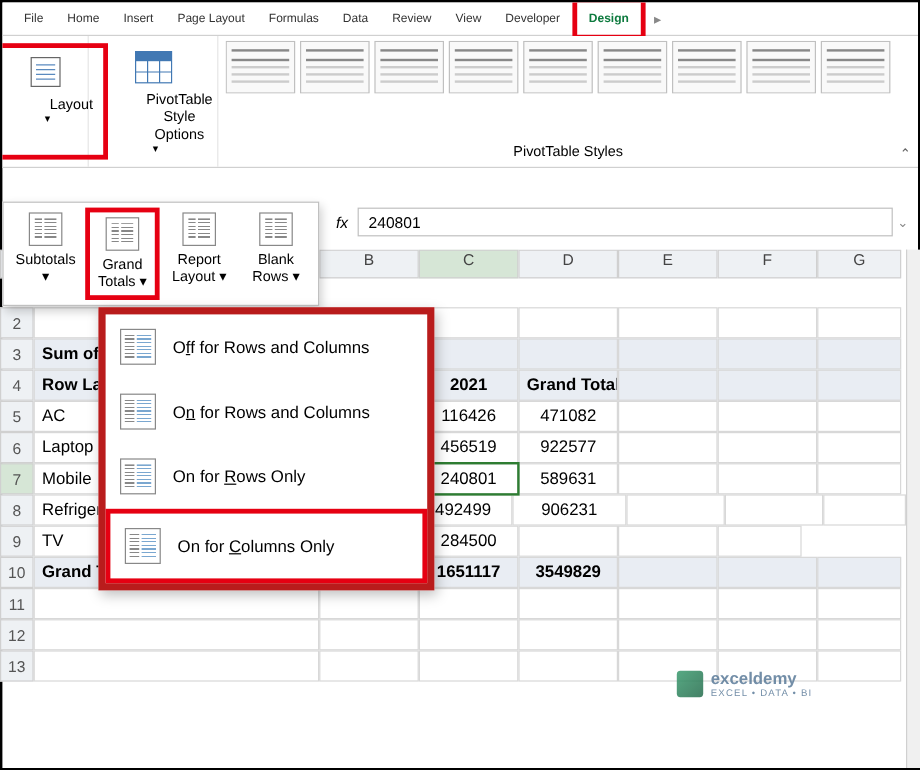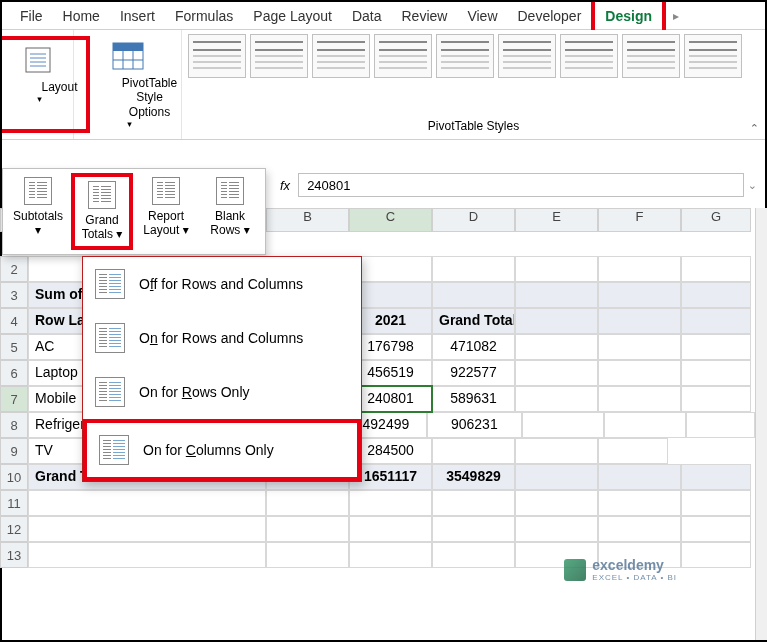--- a/index.html
+++ b/index.html
@@ -1,19 +1,19 @@
 <!DOCTYPE html>
 <html><head>
 <meta charset="utf-8">
 <style>
 * { box-sizing: border-box; margin: 0; padding: 0; font-family: 'Segoe UI', Tahoma, sans-serif; }
 body { width: 767px; height: 642px; background: #fff; overflow: hidden; border: 2px solid #000; font-size: 13px; }
 
 .tabs { height: 28px; border-bottom: 1px solid #d0d0d0; display: flex; align-items: center; background: #fff; padding-left: 8px; }
-.tab { padding: 8px 10px; cursor: pointer; font-size: 14px; color: #333; }
+.tab { padding: 8px 10px; cursor: pointer; font-size: 10px; color: #333; }
 .tab-design { color: #0d7a3e; font-weight: 600; border-bottom: 3px solid #0d7a3e; }
 .tab-arrow { width: 20px; text-align: center; font-size: 12px; color: #888; cursor: pointer; }
 
 .ribbon { height: 110px; background: #fff; border-bottom: 1px solid #d0d0d0; display: flex; position: relative; }
 .ribbon-group { padding: 6px 8px; display: flex; flex-direction: column; align-items: center; border-right: 1px solid #e5e5e5; }
 .ribbon-btn { display: flex; flex-direction: column; align-items: center; padding: 4px 8px; cursor: pointer; font-size: 12px; }
 .ribbon-btn .icon-box { width: 32px; height: 32px; display: flex; align-items: center; justify-content: center; margin-bottom: 4px; }
 .ribbon-label { font-size: 12px; text-align: center; line-height: 1.2; margin-left: 44px; }
 .ribbon-arrow { font-size: 9px; margin-left: 4px; }
 
@@ -25,21 +25,21 @@
 .style-thumb::after { top: 14px; box-shadow: 0 6px 0 #ccc, 0 12px 0 #ccc, 0 18px 0 #ccc; }
 .styles-caption { text-align: center; font-size: 12px; padding: 2px; }
 .styles-expand { position: absolute; bottom: 4px; right: 6px; font-size: 11px; color: #666; cursor: pointer; }
 
 .layout-sub { position: absolute; top: 168px; left: 2px; background: #fff; border: 1px solid #c0c0c0; box-shadow: 2px 4px 8px rgba(0,0,0,0.2); padding: 4px; display: flex; gap: 2px; z-index: 10; }
 .sub-btn { width: 62px; text-align: center; font-size: 12px; cursor: pointer; padding: 4px 2px; line-height: 1.2; }
 .sub-btn .mini-icon { width: 28px; height: 28px; margin: 0 auto 4px; border: 1px solid #888; background: #fff; position: relative; }
 .mini-icon::before { content: ''; position: absolute; top: 4px; bottom: 4px; left: 4px; width: 6px; background: repeating-linear-gradient(#888, #888 1px, transparent 1px, transparent 3px); }
 .mini-icon::after { content: ''; position: absolute; top: 4px; bottom: 4px; right: 4px; width: 10px; background: repeating-linear-gradient(#888, #888 1px, transparent 1px, transparent 3px); }
 
-.gt-menu { position: absolute; top: 256px; left: 82px; width: 280px; background: #fff; border: 1px solid #b91c1c; box-shadow: 2px 4px 10px rgba(0,0,0,0.25); z-index: 20; }
+.gt-menu { position: absolute; top: 256px; left: 82px; width: 280px; background: #fff; border: 6px solid #b91c1c; box-shadow: 2px 4px 10px rgba(0,0,0,0.25); z-index: 20; }
 .gt-item { display: flex; align-items: center; padding: 12px 12px; cursor: pointer; font-size: 14px; }
 .gt-icon { width: 30px; height: 30px; border: 1px solid #888; margin-right: 14px; background: #fff; position: relative; flex-shrink: 0; }
 .gt-icon::before { content: ''; position: absolute; top: 4px; bottom: 4px; left: 3px; width: 8px; background: repeating-linear-gradient(#888, #888 1px, transparent 1px, transparent 3px); }
 .gt-icon::after { content: ''; position: absolute; top: 4px; bottom: 4px; right: 3px; width: 12px; background: repeating-linear-gradient(#7aa7d0, #7aa7d0 1px, transparent 1px, transparent 3px); }
 
 .fx-bar { position: absolute; top: 168px; left: 280px; right: 10px; height: 34px; display: flex; align-items: center; z-index: 5; }
 .fx-label { font-style: italic; font-size: 13px; margin-right: 8px; }
 .fx-input { flex: 1; height: 24px; border: 1px solid #c0c0c0; padding: 3px 8px; font-size: 13px; }
 .fx-exp { margin-left: 4px; font-size: 11px; color: #888; cursor: pointer; }
 
@@ -65,22 +65,22 @@
 
 u.acc { text-decoration: underline; }
 </style>
 </head>
 <body>
 
 <div class="tabs">
   <div class="tab">File</div>
   <div class="tab">Home</div>
   <div class="tab">Insert</div>
+  <div class="tab">Page Layout</div>
   <div class="tab">Formulas</div>
-  <div class="tab">Page Layout</div>
   <div class="tab">Data</div>
   <div class="tab">Review</div>
   <div class="tab">View</div>
   <div class="tab">Developer</div>
   <div class="tab tab-design hl-red">Design</div>
   <div class="tab-arrow">▸</div>
 </div>
 
 <div class="ribbon">
   <div class="ribbon-group" style="width:72px;">
@@ -226,21 +226,21 @@
         <div class="dcell num" style="width:83px;"></div>
         <div class="dcell num" style="width:83px;">2021</div>
         <div class="dcell" style="width:83px;">Grand Total</div>
         <div class="dcell" style="width:83px;"></div>
         <div class="dcell" style="width:83px;"></div>
         <div class="dcell" style="width:70px;"></div>
       </div>
     <div class="drow">
         <div class="dcell" style="width:238px;">AC</div>
         <div class="dcell num" style="width:83px;"></div>
-        <div class="dcell num" style="width:83px;">176798</div>
+        <div class="dcell num" style="width:83px;">116426</div>
         <div class="dcell num" style="width:83px;">471082</div>
         <div class="dcell" style="width:83px;"></div>
         <div class="dcell" style="width:83px;"></div>
         <div class="dcell" style="width:70px;"></div>
       </div>
     <div class="drow">
         <div class="dcell" style="width:238px;">Laptop</div>
         <div class="dcell num" style="width:83px;"></div>
         <div class="dcell num" style="width:83px;">456519</div>
         <div class="dcell num" style="width:83px;">922577</div>

